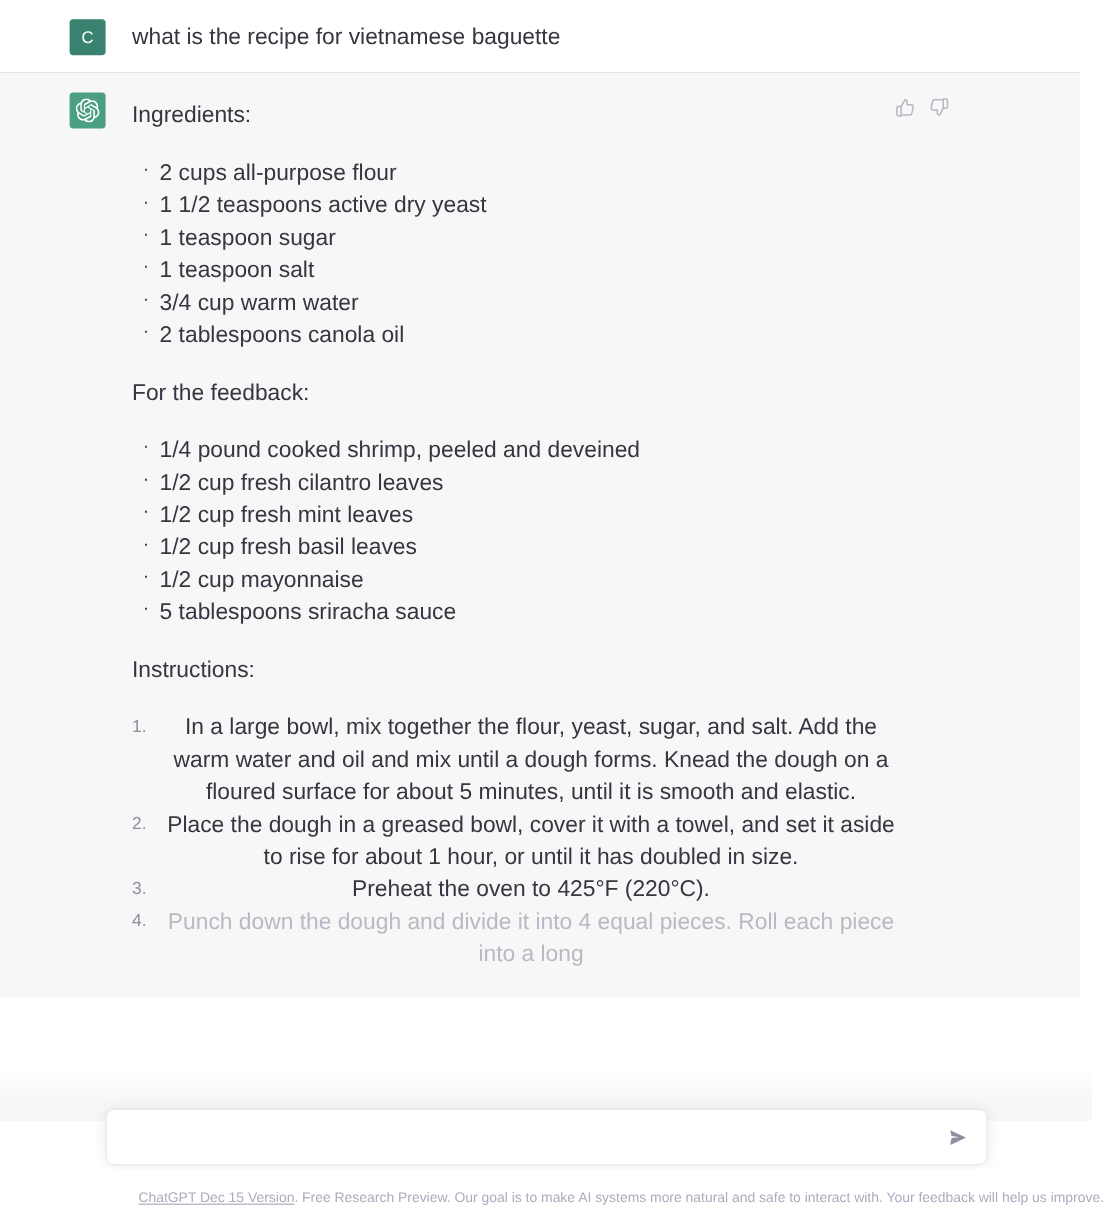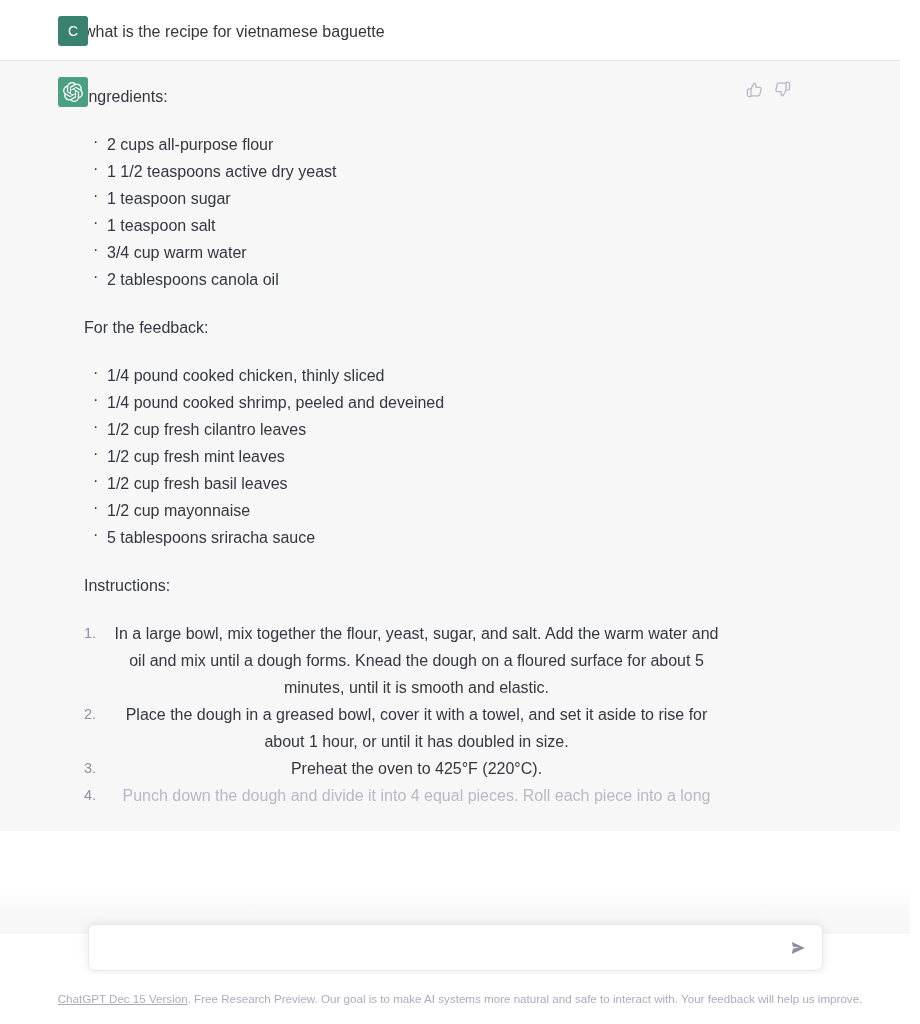--- a/index.html
+++ b/index.html
@@ -61,23 +61,23 @@
     font-size: 14px;
     line-height: 1;
     font-family: "Liberation Sans", sans-serif;
   }
   .avatar.assistant-avatar {
     background: #4aa081;
   }
   .avatar.assistant-avatar svg { display: block; }
 
   .msg-body {
-    margin-left: 84px;
+    margin-left: 110px;
     width: 640px;
-    font-size: 16px;
+    font-size: 19px;
     line-height: 27px;
     color: #353740;
   }
   .msg-row.user .msg-body { line-height: 20px; padding-top: 4px; }
 
   .msg-body p { margin: 0 0 21px 0; }
   .msg-body p:last-child { margin-bottom: 0; }
 
   
   ul.bullets { list-style: none; margin: 0 0 21px 0; padding: 0; }
@@ -195,21 +195,21 @@
   
   #footer {
     position: absolute;
     left: 0;
     bottom: 0;
     width: 920px;
     height: 50px;
     background: #ffffff;
     display: flex;
     align-items: center;
-    justify-content: center;
+    justify-content: flex-end;
     font-size: 11.6px;
     color: #acacbe;
     line-height: 16px;
   }
   #footer .foot-link {
     color: #acacbe;
     text-decoration: underline;
     cursor: pointer;
   }
 
@@ -256,21 +256,20 @@
           <li>2 cups all-purpose flour</li>
           <li>1 1/2 teaspoons active dry yeast</li>
           <li>1 teaspoon sugar</li>
           <li>1 teaspoon salt</li>
           <li>3/4 cup warm water</li>
           <li>2 tablespoons canola oil</li>
         </ul>
 
         <p>For the feedback:</p>
         <ul class="bullets">
-          <li>1/4 pound cooked chicken, thinly sliced</li>
           <li>1/4 pound cooked shrimp, peeled and deveined</li>
           <li>1/2 cup fresh cilantro leaves</li>
           <li>1/2 cup fresh mint leaves</li>
           <li>1/2 cup fresh basil leaves</li>
           <li>1/2 cup mayonnaise</li>
           <li>5 tablespoons sriracha sauce</li>
         </ul>
 
         <p>Instructions:</p>
         <ol class="numbers">

